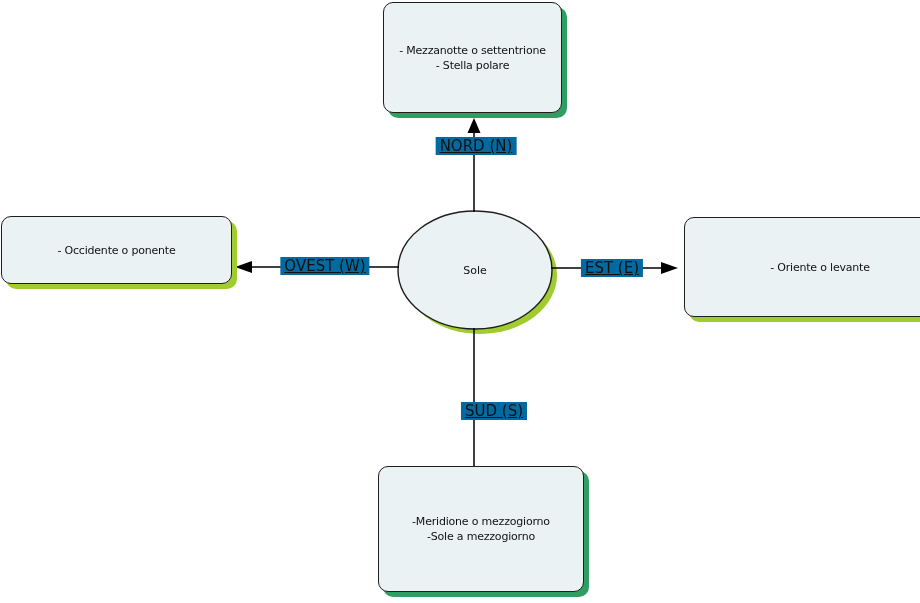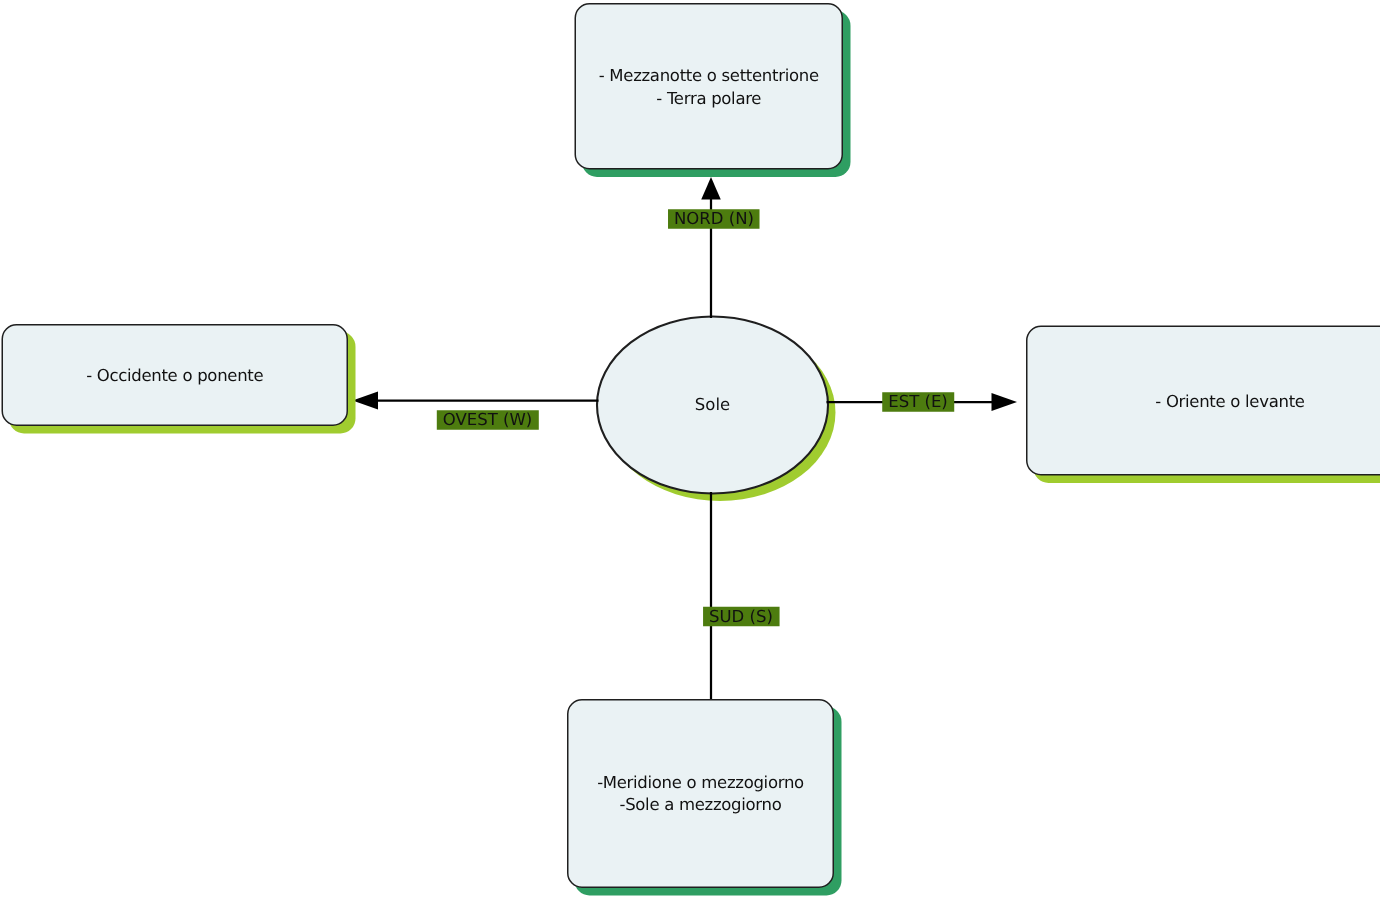--- a/index.html
+++ b/index.html
@@ -34,32 +34,33 @@
     font-size:11px;
     line-height:15px;
     letter-spacing:-0.2px;
   }
   .node-box .bx-line{white-space:nowrap;}
   .shadow-green{box-shadow:5px 5px 0 0 var(--shadow-green);}
   .shadow-lime{box-shadow:5px 5px 0 0 var(--shadow-lime);}
   .box-north{left:383px;top:2px;width:179px;height:111px;}
   .box-west{left:1px;top:216px;width:231px;height:68px;}
   .box-east{left:684px;top:217px;width:272px;height:100px;}
-  .box-south{left:378px;top:466px;width:178px;height:126px;}
+  .box-south{left:378px;top:466px;width:206px;height:126px;}
   .dir-label{
     position:absolute;
     transform:translate(-50%,-50%);
-    background:#4d7c0f;
+    background:#0369a1;
     padding:0 4px;
-    font-size:11px;
+    font-size:15px;
     white-space:nowrap;
+    text-decoration:underline;
   }
   .label-north{left:476px;top:146px;}
   .label-south{left:494px;top:411px;}
-  .label-west{left:325px;top:280px;}
+  .label-west{left:325px;top:266px;}
   .label-east{left:612px;top:268px;}
   .terra-label{
     position:absolute;
     left:475px;top:270px;
     transform:translate(-50%,-50%);
     font-size:11px;
     white-space:nowrap;
   }
 </style>
 </head>
@@ -80,21 +81,21 @@
 
     <line x1="251" y1="267" x2="399" y2="267" style="stroke:var(--line-color);stroke-width:1.5"></line>
     <polygon points="235,267 252,261 252,273" style="fill:var(--line-color)"></polygon>
 
     <line x1="551" y1="268" x2="662" y2="268" style="stroke:var(--line-color);stroke-width:1.5"></line>
     <polygon points="678,268 661,262 661,274" style="fill:var(--line-color)"></polygon>
   </svg>
 
   <div class="node-box shadow-green box-north">
     <div class="bx-line">- Mezzanotte o settentrione</div>
-    <div class="bx-line">- Terra polare</div>
+    <div class="bx-line">- Stella polare</div>
   </div>
 
   <div class="node-box shadow-lime box-west">
     <div class="bx-line">- Occidente o ponente</div>
   </div>
 
   <div class="node-box shadow-lime box-east">
     <div class="bx-line">- Oriente o levante</div>
   </div>
 

